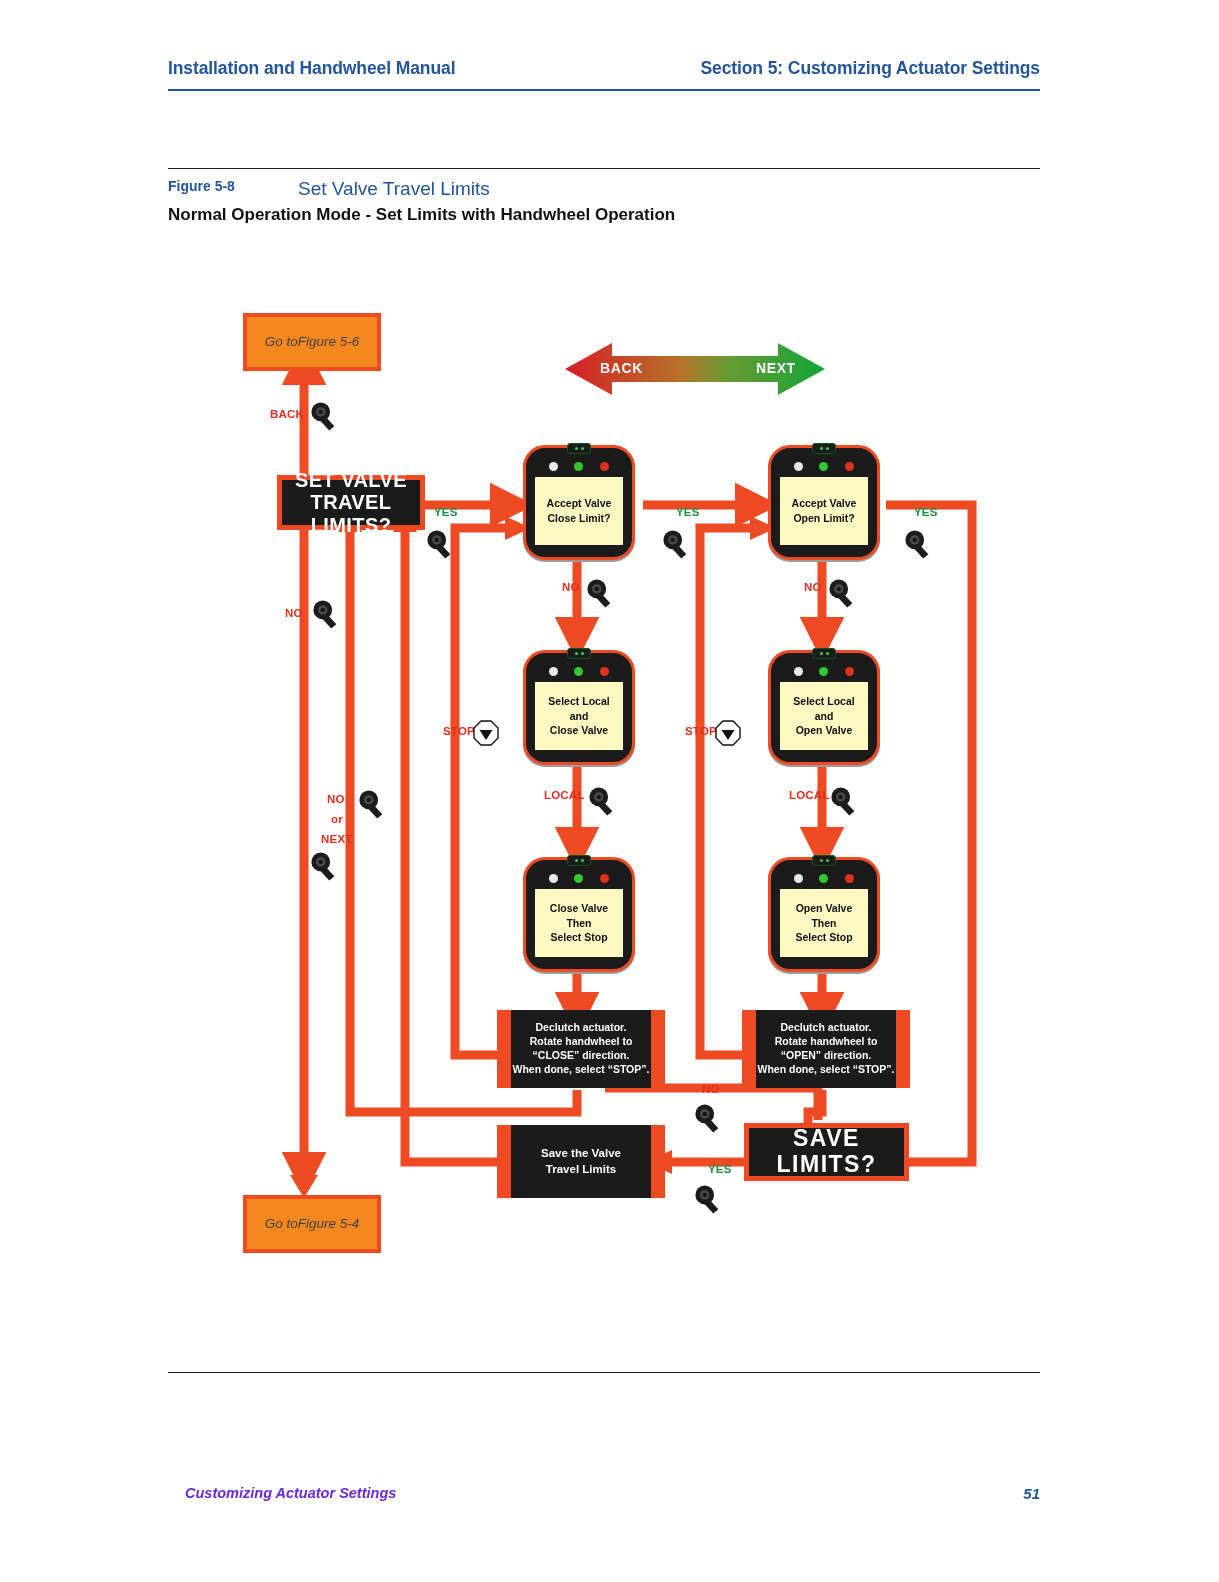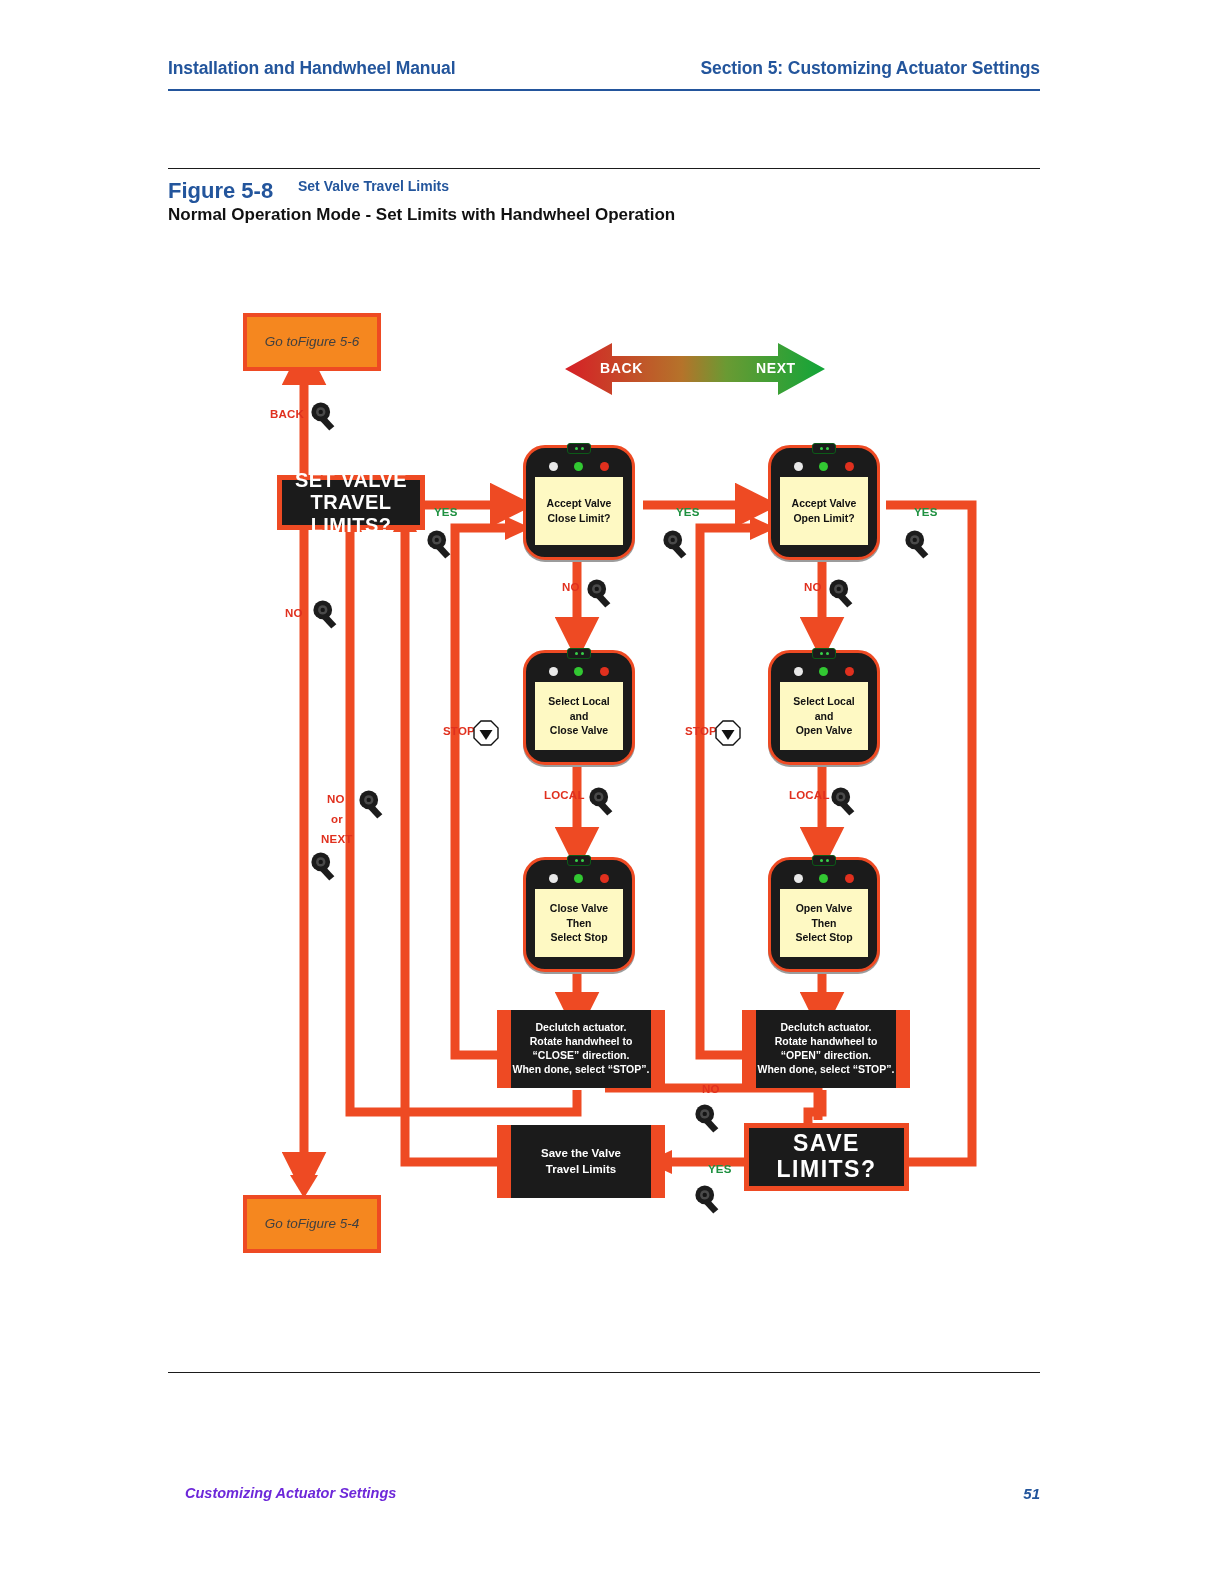--- a/index.html
+++ b/index.html
@@ -18,22 +18,22 @@
   .hdr-left-title, .hdr-right-title {
     color:#23559c; font-weight:bold; font-size:17.5px; letter-spacing:-.1px;
   }
   .hdr-left-sub, .hdr-right-sub { color:#1b1b1b; font-size:14.5px; }
   .hdr-row.sub { margin-top:6px; }
   .hdr-rule { margin-top:10px; border-top:2.5px solid #23559c; }
 
   
   .fig-rule-top { position:absolute; left:168px; top:168px; width:872px; border-top:1.6px solid #1b1b1b; }
   .fig-title { position:absolute; left:168px; top:178px; display:flex; }
-  .fig-num { color:#23559c; font-weight:bold; font-size:22px; width:130px; }
-  .fig-name { color:#23559c; font-weight:bold; font-size:14px; }
+  .fig-num { color:#23559c; font-weight:bold; font-size:14px; width:130px; }
+  .fig-name { color:#23559c; font-weight:normal; font-size:19px; }
   .fig-sub { position:absolute; left:168px; top:205px; color:#111; font-weight:bold; font-size:17px; }
 
   
   .foot-rule { position:absolute; left:168px; top:1372px; width:872px; border-top:1.6px solid #1b1b1b; }
   .foot { position:absolute; left:168px; top:1485px; width:872px; display:flex; justify-content:space-between; }
   .foot-left { color:#6d28d9; font-style:italic; font-weight:bold; font-size:14.5px;margin-left:17px; }
   .foot-right { color:#23559c; font-style:italic; font-weight:bold; font-size:15px; }
 
   
   #flow { position:absolute; left:0; top:240px; width:1219px; height:1080px; }
@@ -344,21 +344,21 @@
     </div>
   </div>
 
   <div class="instr-box" style="left:497px; top:885px; width:168px; height:73px;">
     <div class="instr-inner plain">
       <div>Save the Valve</div>
       <div>Travel Limits</div>
     </div>
   </div>
 
-  <div class="node black-banner wide" style="left:744px; top:883px; width:165px; height:68px;">
+  <div class="node black-banner wide" style="left:744px; top:883px; width:165px; height:58px;">
     <div>SAVE  LIMITS?</div>
   </div>
 
   <div class="node goto-box" style="left:243px; top:955px; width:138px; height:58px;">
     <div>Go to</div>
     <div>Figure 5-4</div>
   </div>
 
   <div class="lbl back" style="left:270px; top:168px;">BACK</div>
   <div class="lbl no" style="left:285px; top:367px;">NO</div>

